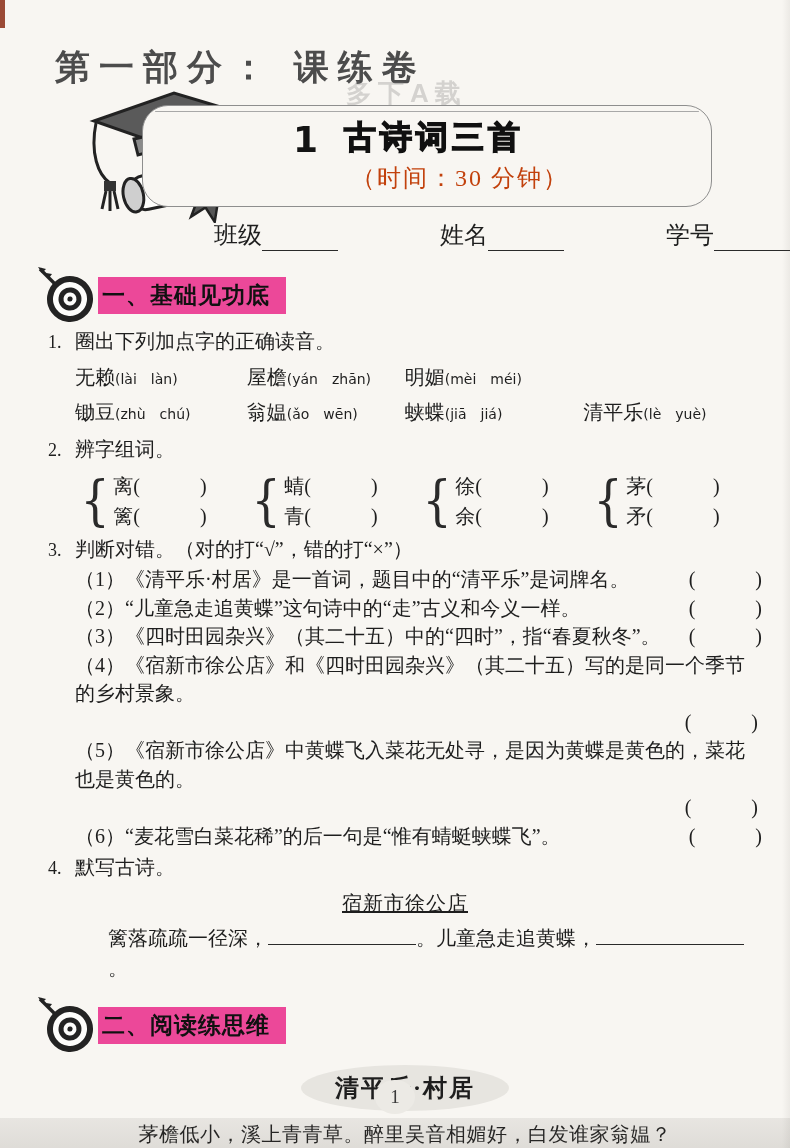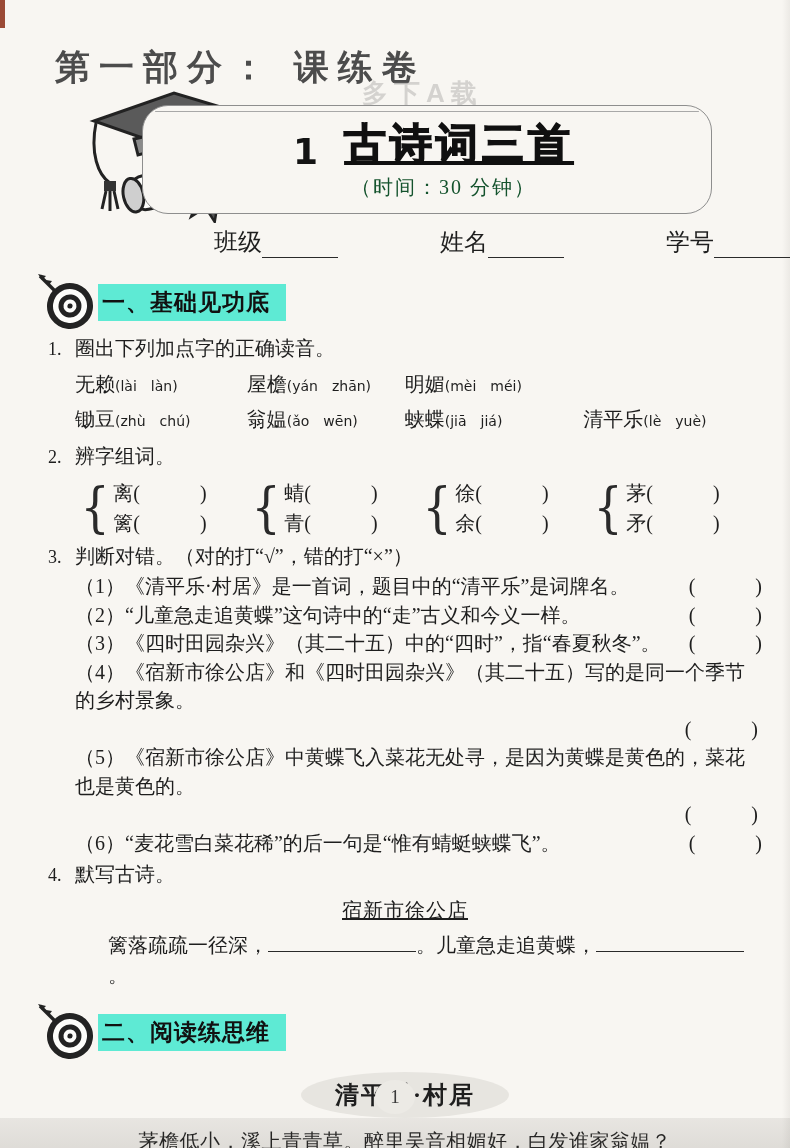--- a/index.html
+++ b/index.html
@@ -5,50 +5,49 @@
   html,body{margin:0;padding:0;background:#e9e7e3;}
   .page{position:relative;width:790px;height:1148px;margin:0 auto;overflow:hidden;
         background:#f8f6f2;color:#1e1e1e;
         font-family:"Liberation Serif","DejaVu Serif",serif;}
   
   .scan-corner{position:absolute;left:0;top:0;width:5px;height:28px;background:#9b4a36;}
   .scan-bottom{position:absolute;left:0;right:0;bottom:0;height:30px;
                background:linear-gradient(180deg,rgba(90,85,78,0.10),rgba(90,85,78,0.16));}
   .scan-right{position:absolute;top:0;bottom:0;right:0;width:8px;
               background:linear-gradient(270deg,rgba(90,85,78,0.08),rgba(90,85,78,0));}
-  .watermark{position:absolute;left:362px;top:76px;font-size:26px;font-weight:bold;
+  .watermark{position:absolute;left:346px;top:76px;font-size:26px;font-weight:bold;
              color:rgba(120,120,120,0.28);letter-spacing:6px;
              font-family:"Liberation Sans","DejaVu Sans",sans-serif;}
 
   .part-title{margin:44px 0 0 55px;font-size:35px;font-weight:bold;color:#4c4c4c;
               letter-spacing:9px;font-family:"Liberation Sans","DejaVu Sans",sans-serif;}
 
   .banner-wrap{position:relative;margin:14px 78px 0 142px;}
   .banner{position:relative;border:1.6px solid #8e8e8e;border-radius:26px;
           padding:10px 20px 12px 150px;background:#f8f6f2;min-height:72px;}
   .banner::before{content:"";position:absolute;left:12px;right:12px;top:5px;
                   border-top:1.4px solid #a8a8a8;border-radius:20px;}
   .banner-line1{display:flex;align-items:flex-end;gap:26px;}
   .banner-num{font-size:36px;font-weight:bold;color:#141414;
               font-family:"DejaVu Sans","Liberation Sans",sans-serif;}
-  .banner-title{font-size:42px;font-weight:bold;color:#101010;letter-spacing:4px;
+  .banner-title{font-size:32px;font-weight:bold;color:#101010;letter-spacing:4px;
                 font-family:"DejaVu Sans","Liberation Sans",sans-serif;
-                text-decoration:underline;
                 -webkit-text-stroke:1.4px #101010;}
-  .banner-time{margin:2px 0 0 58px;font-size:20px;color:#14532d;letter-spacing:2px;}
+  .banner-time{margin:2px 0 0 58px;font-size:24px;color:#c2410c;letter-spacing:2px;}
   .cap-icon{position:absolute;left:-66px;top:-22px;width:200px;height:140px;}
 
   .student-row{display:flex;gap:44px;margin:12px 0 0 214px;font-size:24px;justify-content:space-between;}
   .student-field{display:flex;align-items:flex-end;}
   .bl{display:inline-block;border-bottom:1.4px solid #2a2a2a;height:1.05em;}
   .w75{width:76px;} .w148{width:148px;}
 
   .sec-head{display:flex;align-items:center;margin:16px 0 4px 36px;}
   .dart{width:62px;height:56px;flex:0 0 auto;}
-  .sec-title{font-size:23px;font-weight:bold;color:#111;background:#5eead4;
+  .sec-title{font-size:23px;font-weight:bold;color:#111;background:#ec4899;
              padding:3px 16px 3px 4px;margin-left:0px;letter-spacing:1px;}
 
   .qs{margin:0 28px 0 48px;font-size:20px;}
   .qline{display:flex;align-items:baseline;line-height:29px;}
   .qnum{width:27px;flex:0 0 auto;font-size:18px;}
   .qtext{flex:1;}
 
   .py-row{display:flex;margin:7px 0 0 27px;line-height:26px;}
   .py-c1{width:25%;} .py-c2{width:23%;} .py-c3{width:26%;} .py-c4{width:26%;}
   .py-word{font-size:20px;}

